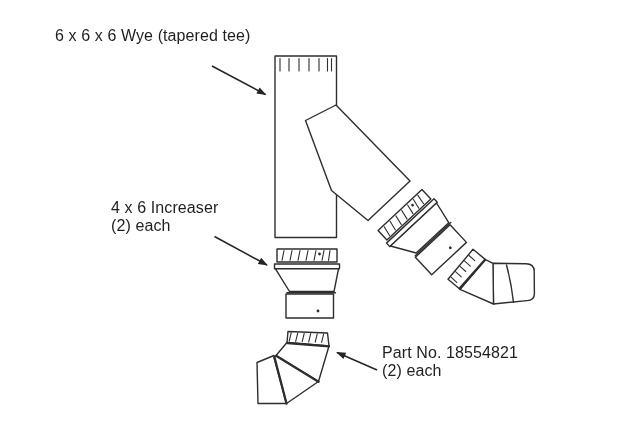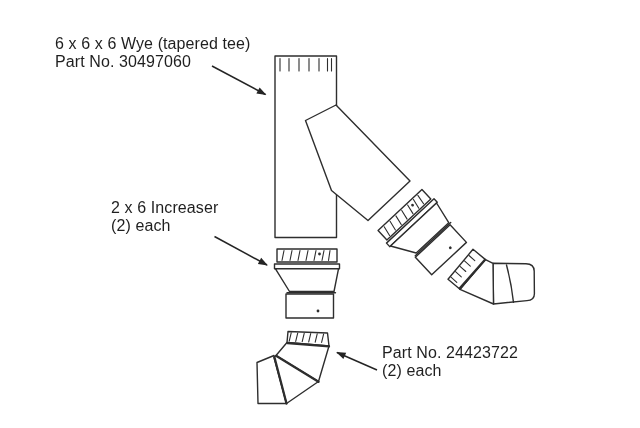--- a/index.html
+++ b/index.html
@@ -76,28 +76,27 @@
       <path class="ln thin" d="M451,277.1 L456.8,282.3 M455.5,271.7 L461.3,276.9 M460,266.3 L465.8,271.5 M464.5,260.9 L470.3,266.1 M469,255.5 L474.8,260.7"></path>
     </g>
 
     <g>
       <line x1="212" y1="66" x2="265.5" y2="94.5" class="arrow" marker-end="url(#ah)"></line>
       <line x1="214.5" y1="236.5" x2="267" y2="265" class="arrow" marker-end="url(#ah)"></line>
       <line x1="377" y1="370" x2="337" y2="352.5" class="arrow" marker-end="url(#ah)"></line>
     </g>
   </svg>
 
-  <div class="label" style="left:55px;top:35px">
+  <div class="label" style="left:55px;top:27px">
     <div>6 x 6 x 6 Wye (tapered tee)</div>
-    <div>Part No. 30497060</div>
   </div>
 
   <div class="label" style="left:111px;top:199px">
-    <div>2 x 6 Increaser</div>
+    <div>4 x 6 Increaser</div>
     <div>(2) each</div>
   </div>
 
   <div class="label" style="left:382px;top:344px">
-    <div>Part No. 24423722</div>
+    <div>Part No. 18554821</div>
     <div>(2) each</div>
   </div>
 
 </div>
 
 </body></html>

